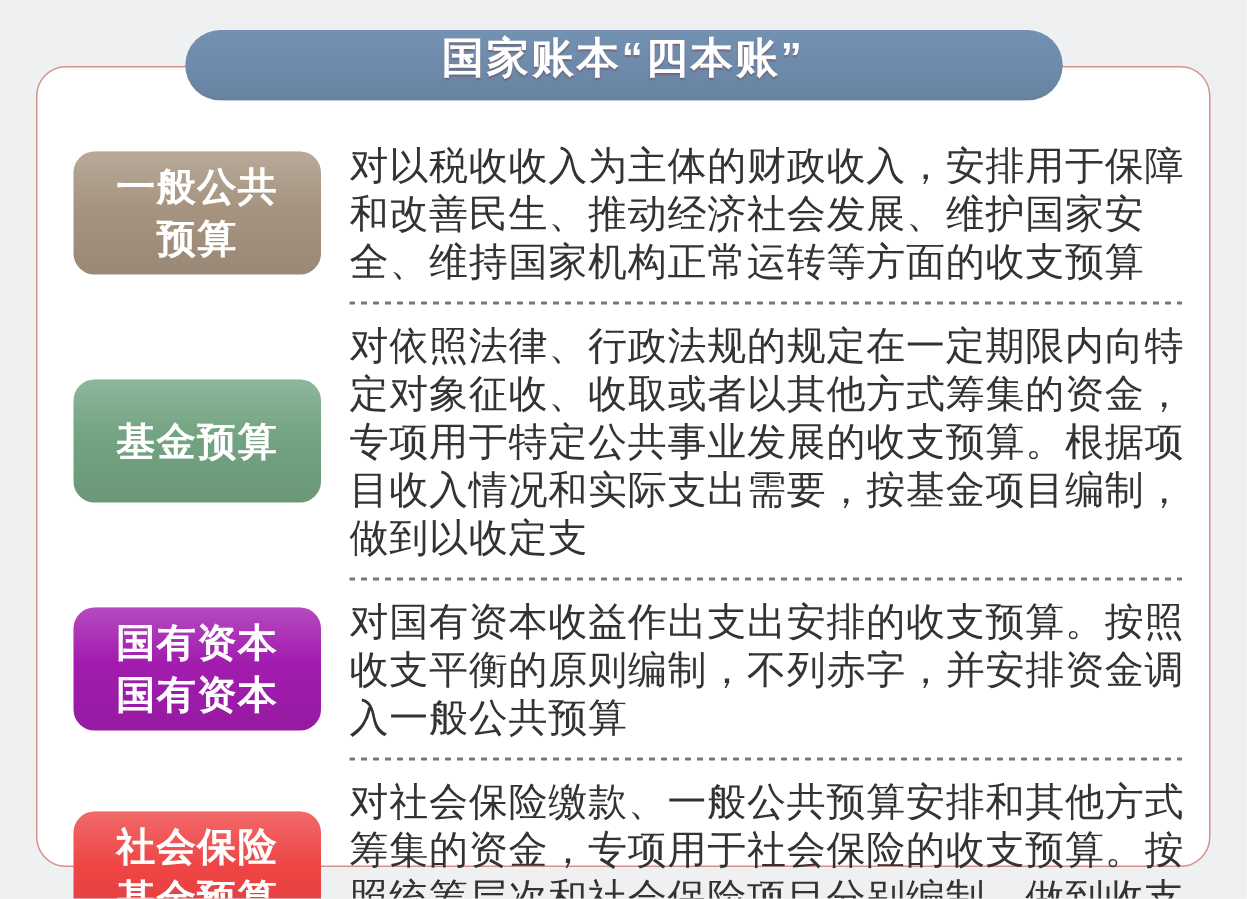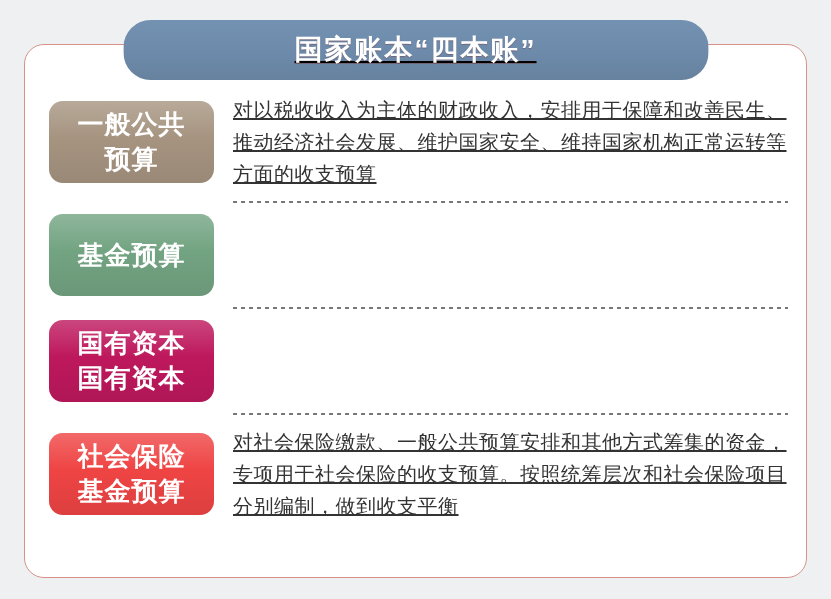--- a/index.html
+++ b/index.html
@@ -17,27 +17,26 @@
     background: #ffffff;
     border: 1.5px solid #d6928a;
     border-radius: 20px;
   }
   .header-pill {
     position: absolute;
     top: -25px;
     left: 50%;
     transform: translateX(-50%);
     width: 585px;
-    height: 60px;
+    height: 47px;
     border-radius: 27px;
     background: linear-gradient(180deg, #7391b1 0%, #6d8aab 55%, #66829e 100%);
     display: flex;
-    align-items: center;
+    align-items: flex-start;
     justify-content: center;
-    text-decoration: underline;
   }
   .header-title {
     color: #ffffff;
     font-size: 28px;
     font-weight: bold;
     letter-spacing: 2px;
     text-shadow: 0 1px 1px rgba(120,40,35,0.35);
   }
   .rows {
     padding: 38px 12px 0 24px;
@@ -72,25 +71,24 @@
     color: #ffffff;
     font-size: 26px;
     font-weight: bold;
     line-height: 35px;
     letter-spacing: 1px;
     text-align: center;
     z-index: 1;
   }
   .desc {
     flex: 1;
-    font-size: 20px;
+    font-size: 26px;
     line-height: 32px;
     color: #333333;
     letter-spacing: 0.5px;
-    text-decoration: underline;
   }
   .separator {
     height: 2px;
     margin-left: 184px;
     margin-right: 6px;
     background: repeating-linear-gradient(90deg, #777777 0 4px, transparent 4px 8px);
   }
 </style>
 </head>
 <body style="background-color: rgb(238, 240, 242);">
@@ -110,29 +108,31 @@
       </div>
       <div class="desc">对以税收收入为主体的财政收入，安排用于保障和改善民生、推动经济社会发展、维护国家安全、维持国家机构正常运转等方面的收支预算</div>
     </div>
 
     <div class="separator"></div>
 
     <div class="row">
       <div class="label-box" style="background-color: rgb(115, 164, 130);">
         <span class="label-line">基金预算</span>
       </div>
+      <div class="desc">对依照法律、行政法规的规定在一定期限内向特定对象征收、收取或者以其他方式筹集的资金，专项用于特定公共事业发展的收支预算。根据项目收入情况和实际支出需要，按基金项目编制，做到以收定支</div>
     </div>
 
     <div class="separator"></div>
 
     <div class="row">
-      <div class="label-box" style="background-color: #be185d;">
+      <div class="label-box" style="background-color: #a21caf;">
         <span class="label-line">国有资本</span>
         <span class="label-line">国有资本</span>
       </div>
+      <div class="desc">对国有资本收益作出支出安排的收支预算。按照收支平衡的原则编制，不列赤字，并安排资金调入一般公共预算</div>
     </div>
 
     <div class="separator"></div>
 
     <div class="row">
       <div class="label-box" style="background-color: #ef4444;">
         <span class="label-line">社会保险</span>
         <span class="label-line">基金预算</span>
       </div>
       <div class="desc">对社会保险缴款、一般公共预算安排和其他方式筹集的资金，专项用于社会保险的收支预算。按照统筹层次和社会保险项目分别编制，做到收支平衡</div>

